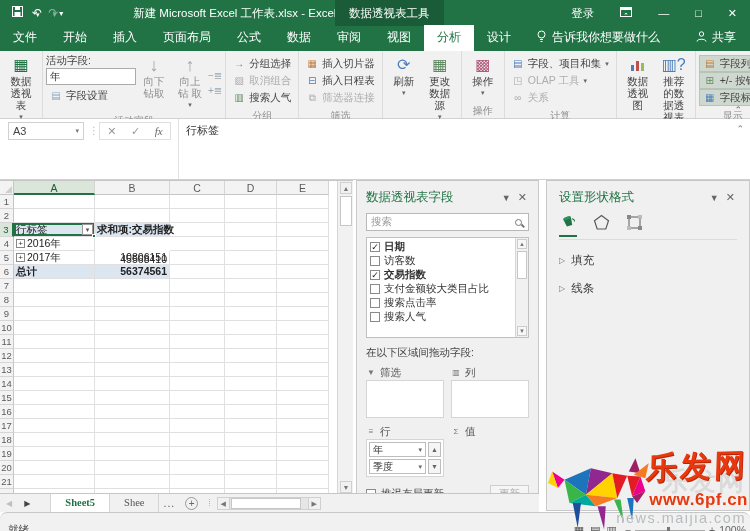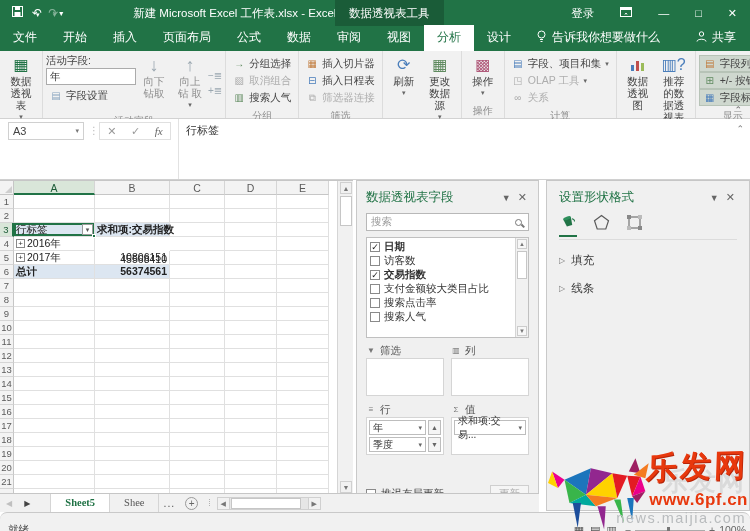--- a/index.html
+++ b/index.html
@@ -632,20 +632,21 @@
           <span class="cb"></span>
           <span>搜索人气</span>
         </div>
       </div>
     <div class="flscroll">
       <div class="flsb" style="top:1px;">▲</div>
       <div class="flthumb"></div>
       <div class="flsb" style="bottom:1px;">▼</div>
     </div>
   </div>
+  <div class="draglabel">在以下区域间拖动字段:</div>
   <div class="areas">
     <div>
       <div class="area-h">
           <span class="aic">▼</span>
           <span>筛选</span>
         </div>
       <div class="area-box"></div>
     </div>
     <div>
       <div class="area-h">
@@ -674,26 +675,20 @@
             </div>
           <div class="spin">▼</div>
         </div>
       </div>
     </div>
     <div style="margin-top:6px;">
       <div class="area-h">
           <span class="aic">Σ</span>
           <span>值</span>
         </div>
-      <div class="area-box tall">
-        <div class="pill">
-            <span>求和项:交易...</span>
-            <span class="dd">▾</span>
-          </div>
-      </div>
     </div>
   </div>
   <div class="deferrow">
     <span class="cb"></span>
     <span>推迟布局更新</span>
     <span class="updbtn">更新</span>
   </div>
 </div>
 
 <div class="pane fmt">

